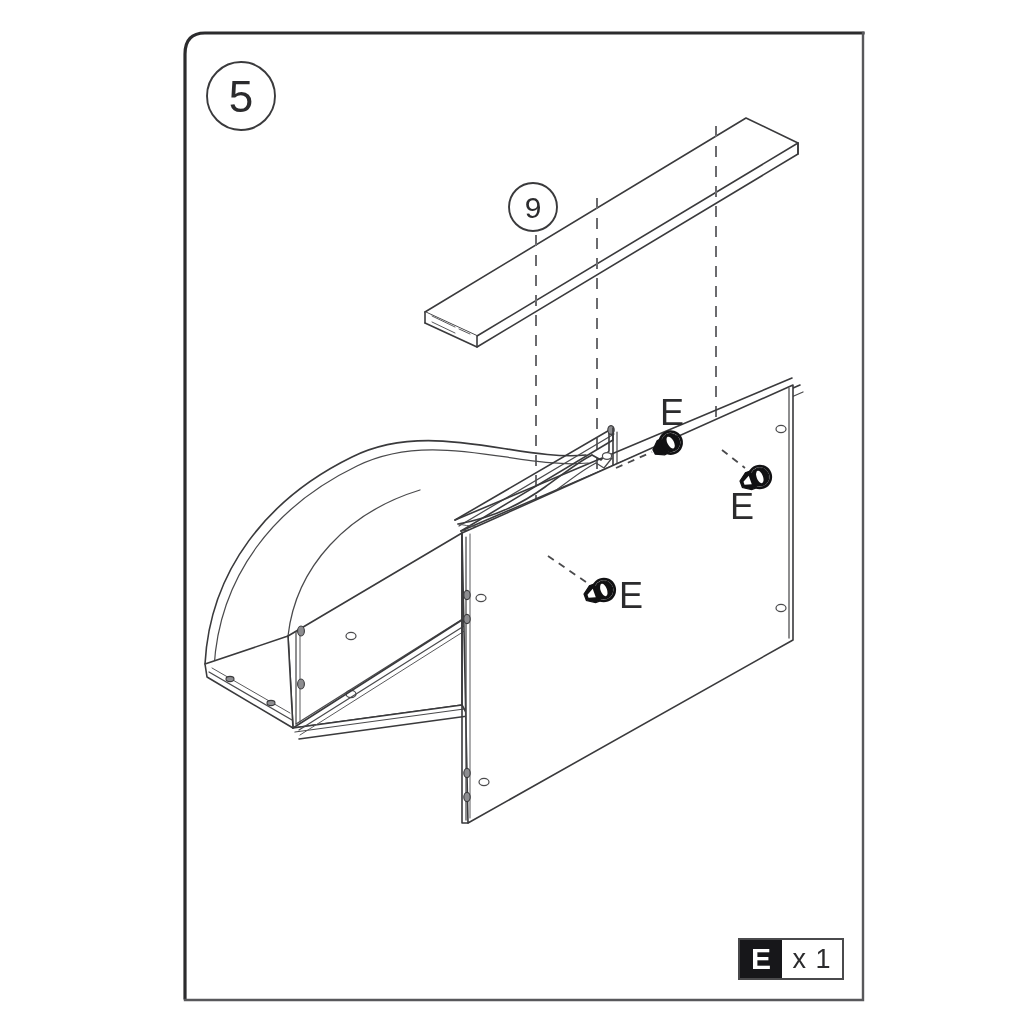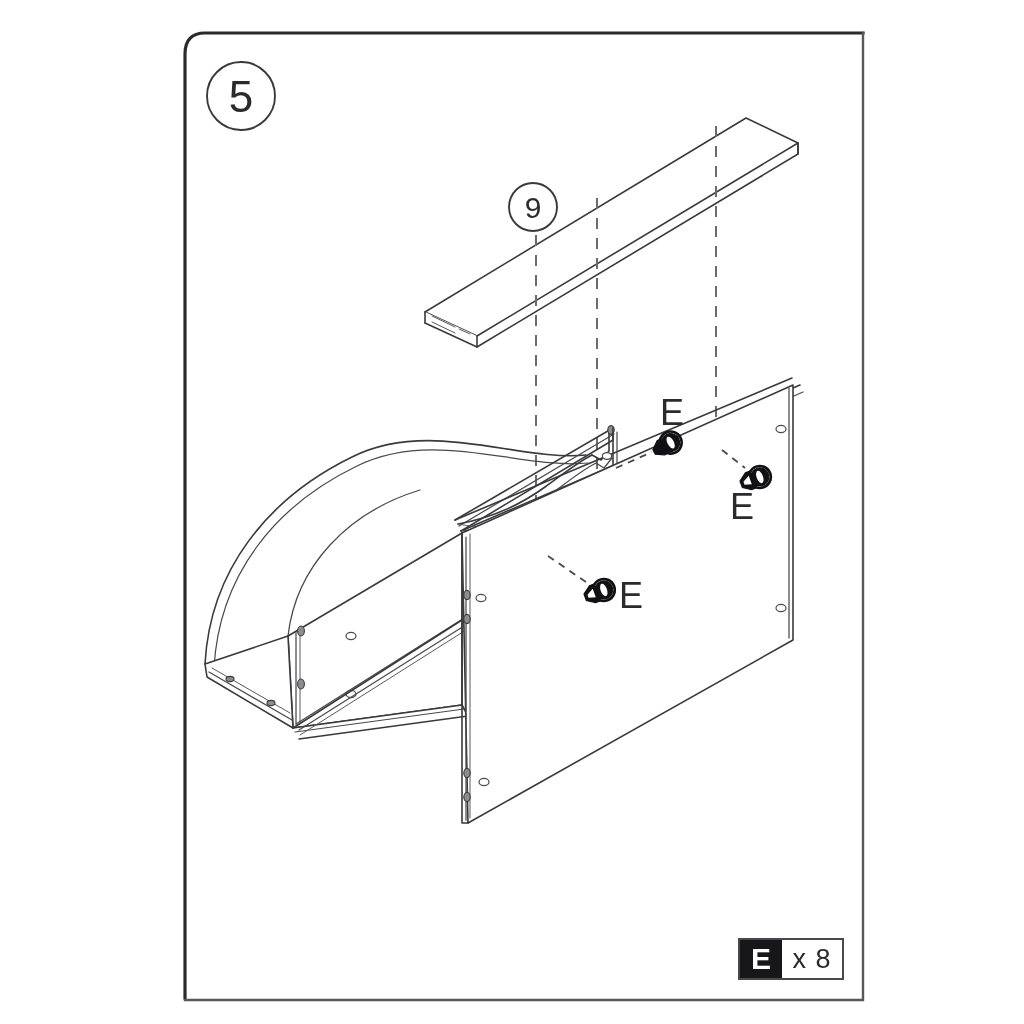--- a/index.html
+++ b/index.html
@@ -237,16 +237,16 @@
     <line class="dash-lead" x1="548" y1="556" x2="586" y2="582"></line>
 
     <text class="label-text hw-letter" x="672" y="425" text-anchor="middle">E</text>
     <text class="label-text hw-letter" x="742" y="519" text-anchor="middle">E</text>
     <text class="label-text hw-letter" x="631" y="608" text-anchor="middle">E</text>
 
   </svg>
 
   <div id="legend">
     <div class="key">E</div>
-    <div class="qty">x 8</div>
+    <div class="qty">x 1</div>
   </div>
 
 </div>
 
 </body></html>

